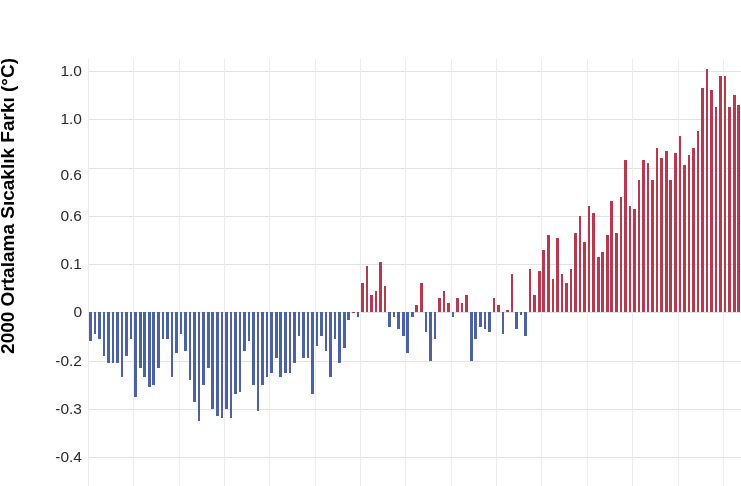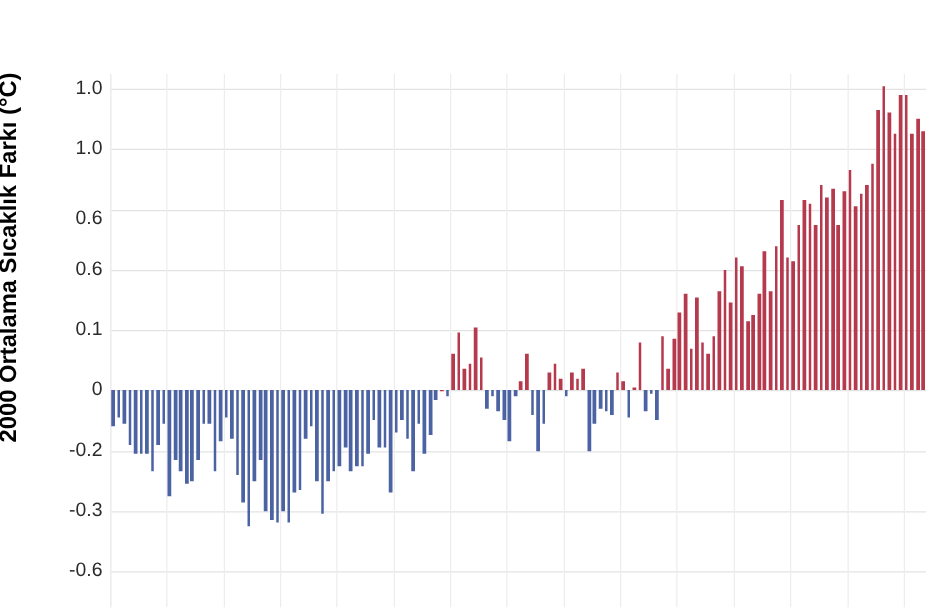--- a/index.html
+++ b/index.html
@@ -129,21 +129,21 @@
 
   <div id="yticks">
       <div class="ytick" style="top: 63.0621px;">1.0</div>
       <div class="ytick" style="top: 111.311px;">1.0</div>
       <div class="ytick" style="top: 167px;">0.6</div>
       <div class="ytick" style="top: 207.808px;">0.6</div>
       <div class="ytick" style="top: 256.056px;">0.1</div>
       <div class="ytick" style="top: 304.305px;">0</div>
       <div class="ytick" style="top: 352.554px;">-0.2</div>
       <div class="ytick" style="top: 400.802px;">-0.3</div>
-      <div class="ytick" style="top: 449.051px;">-0.6</div>
+      <div class="ytick" style="top: 449.051px;">-0.4</div>
     </div>
 
   <div id="plot">
     <div class="axis-spine-left"></div>
   <div class="gridline-h" style="top: 12px;"></div>
       <div class="gridline-h" style="top: 60px;"></div>
       <div class="gridline-h" style="top: 109px;"></div>
       <div class="gridline-h" style="top: 157px;"></div>
       <div class="gridline-h" style="top: 205px;"></div>
       <div class="gridline-h" style="top: 253px;"></div>

